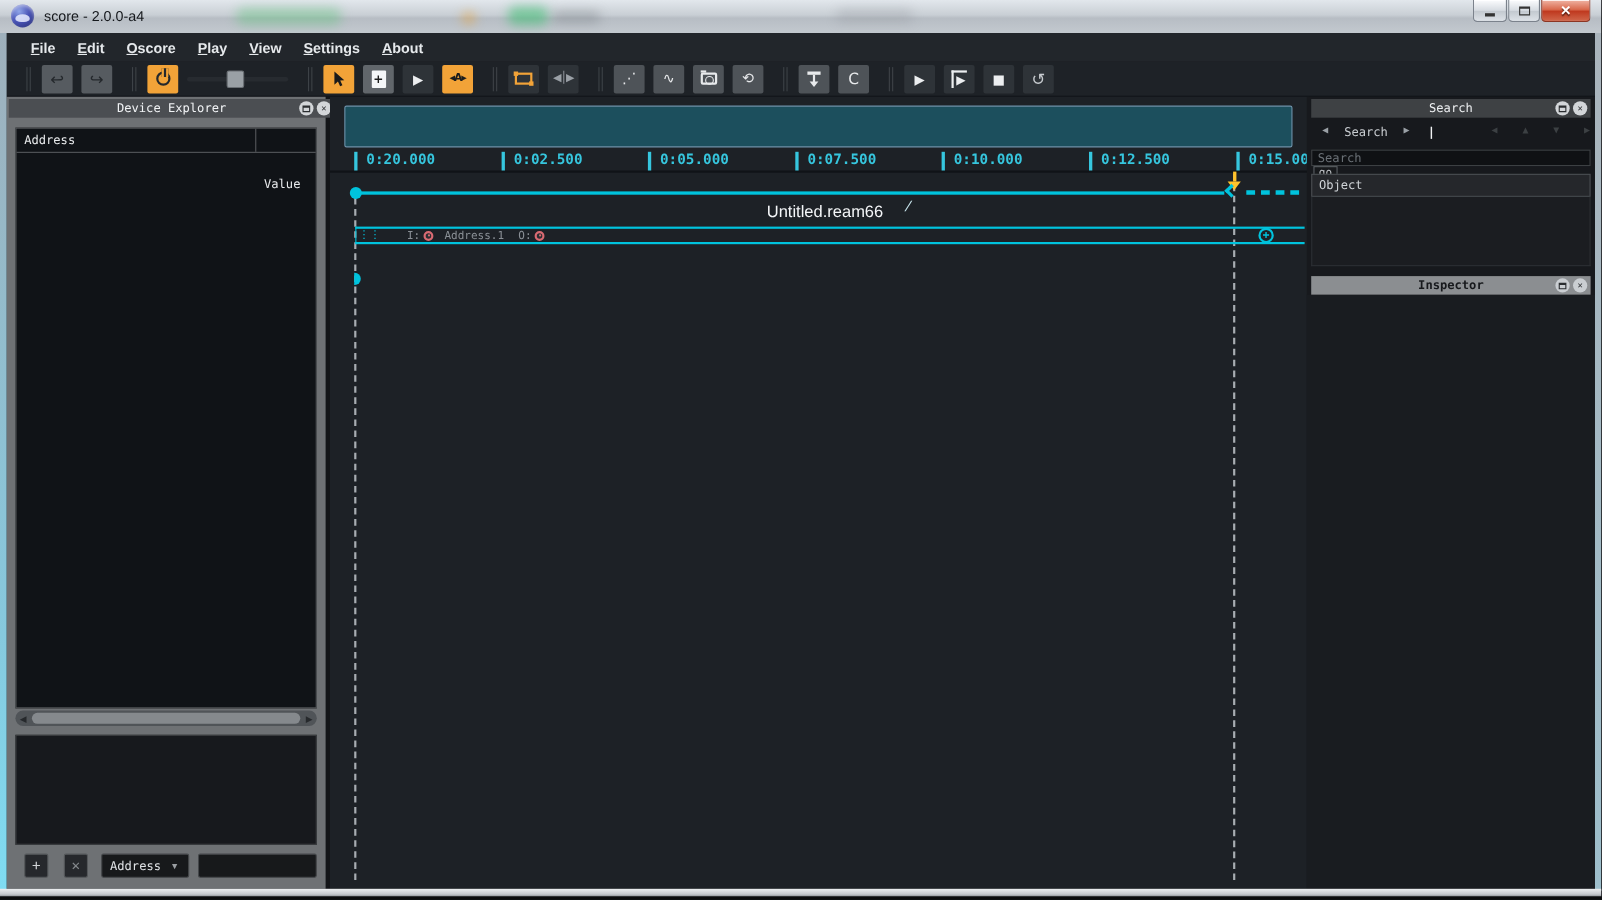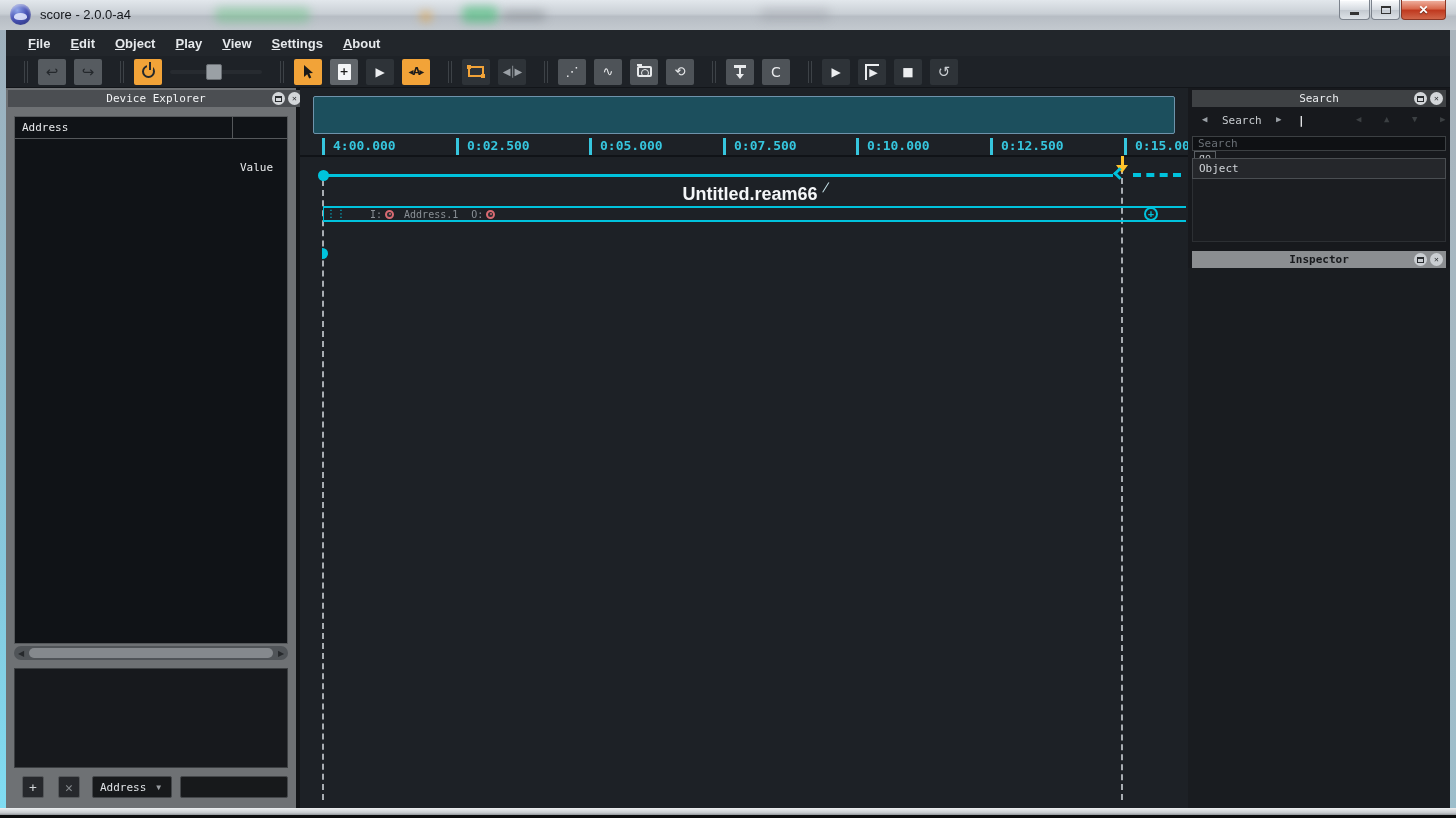--- a/index.html
+++ b/index.html
@@ -119,21 +119,21 @@
     border:1px solid #6e93ab; border-radius:2px; }
   .ruler { position:absolute; left:0; top:48px; width:890px; height:21px; border-bottom:2px solid #101317; }
   .tick { position:absolute; top:2px; color:#36c6de; font-size:13px; font-weight:bold;
     padding-left:8px; border-left:3px solid #36c6de; height:17px; line-height:15px; white-space:nowrap; }
   .interval-line { position:absolute; left:23px; top:86px; width:790px; height:3px; background:#00c3dd; }
   .start-dot { position:absolute; left:18px; top:82px; width:11px; height:11px; border-radius:50%; background:#00c3dd; }
   .end-chevron { position:absolute; left:815px; top:81px; width:9px; height:9px;
     border-left:3px solid #00c3dd; border-bottom:3px solid #00c3dd; transform:rotate(45deg); }
   .dash-line { position:absolute; left:833px; top:85px; width:48px; border-top:4px dashed #00c3dd; }
   .interval-name { position:absolute; left:300px; top:96px; width:300px; text-align:center;
-    color:#f4f6f8; font-size:18px; font-weight:bold; }
+    color:#f4f6f8; font-size:15px; font-weight:normal; }
   .dur-slash { position:absolute; left:524px; top:92px; color:#cfeef5; font-size:13px; transform:skewX(-20deg); }
   .slot-box { position:absolute; left:23px; top:118px; width:863px; height:16px;
     border-top:2px solid #00c3dd; border-bottom:2px solid #00c3dd; border-left:1px solid #00c3dd;
     display:flex; align-items:center; color:#8a9096; font-size:10px; }
   .slot-handle { color:#00c3dd; font-size:10px; letter-spacing:0; margin:0 4px 0 2px; line-height:8px; }
   .slot-box .lbl { margin:0 3px 0 20px; }
   .slot-box .lbl2 { margin:0 3px 0 10px; }
   .port-dot { width:9px; height:9px; border-radius:50%; border:2px solid #d96a72; background:#2a2e32; position:relative; }
   .port-dot::after { content:""; position:absolute; left:1.5px; top:1.5px; width:2px; height:2px;
     border-radius:50%; background:#d96a72; }
@@ -193,21 +193,21 @@
         </div>
       <div class="wbtn close">
           <span>✕</span>
         </div>
     </div>
   </div>
 
   <div class="menubar">
     <div class="menu-item"><span class="mn">F</span><span>ile</span></div>
     <div class="menu-item"><span class="mn">E</span><span>dit</span></div>
-    <div class="menu-item"><span class="mn">O</span><span>bject</span></div>
+    <div class="menu-item"><span class="mn">O</span><span>score</span></div>
     <div class="menu-item"><span class="mn">P</span><span>lay</span></div>
     <div class="menu-item"><span class="mn">V</span><span>iew</span></div>
     <div class="menu-item"><span class="mn">S</span><span>ettings</span></div>
     <div class="menu-item"><span class="mn">A</span><span>bout</span></div>
   </div>
 
   <div class="toolbar">
     <div class="tsep"></div>
     <div class="tbtn gray">
         <span>↩</span>
@@ -319,21 +319,21 @@
           <span>Address</span>
           <span class="carr">▼</span>
         </div>
         <div class="de-input"></div>
       </div>
     </div>
 
     <div class="dock-center">
       <div class="minimap"></div>
       <div class="ruler mono">
-        <span class="tick" style="left:22px">4:00.000</span>
+        <span class="tick" style="left:22px">0:20.000</span>
         <span class="tick" style="left:156px">0:02.500</span>
         <span class="tick" style="left:289px">0:05.000</span>
         <span class="tick" style="left:423px">0:07.500</span>
         <span class="tick" style="left:556px">0:10.000</span>
         <span class="tick" style="left:690px">0:12.500</span>
         <span class="tick" style="left:824px">0:15.000</span>
       </div>
 
       <div class="vdash a"></div>
       <div class="vdash b"></div>

